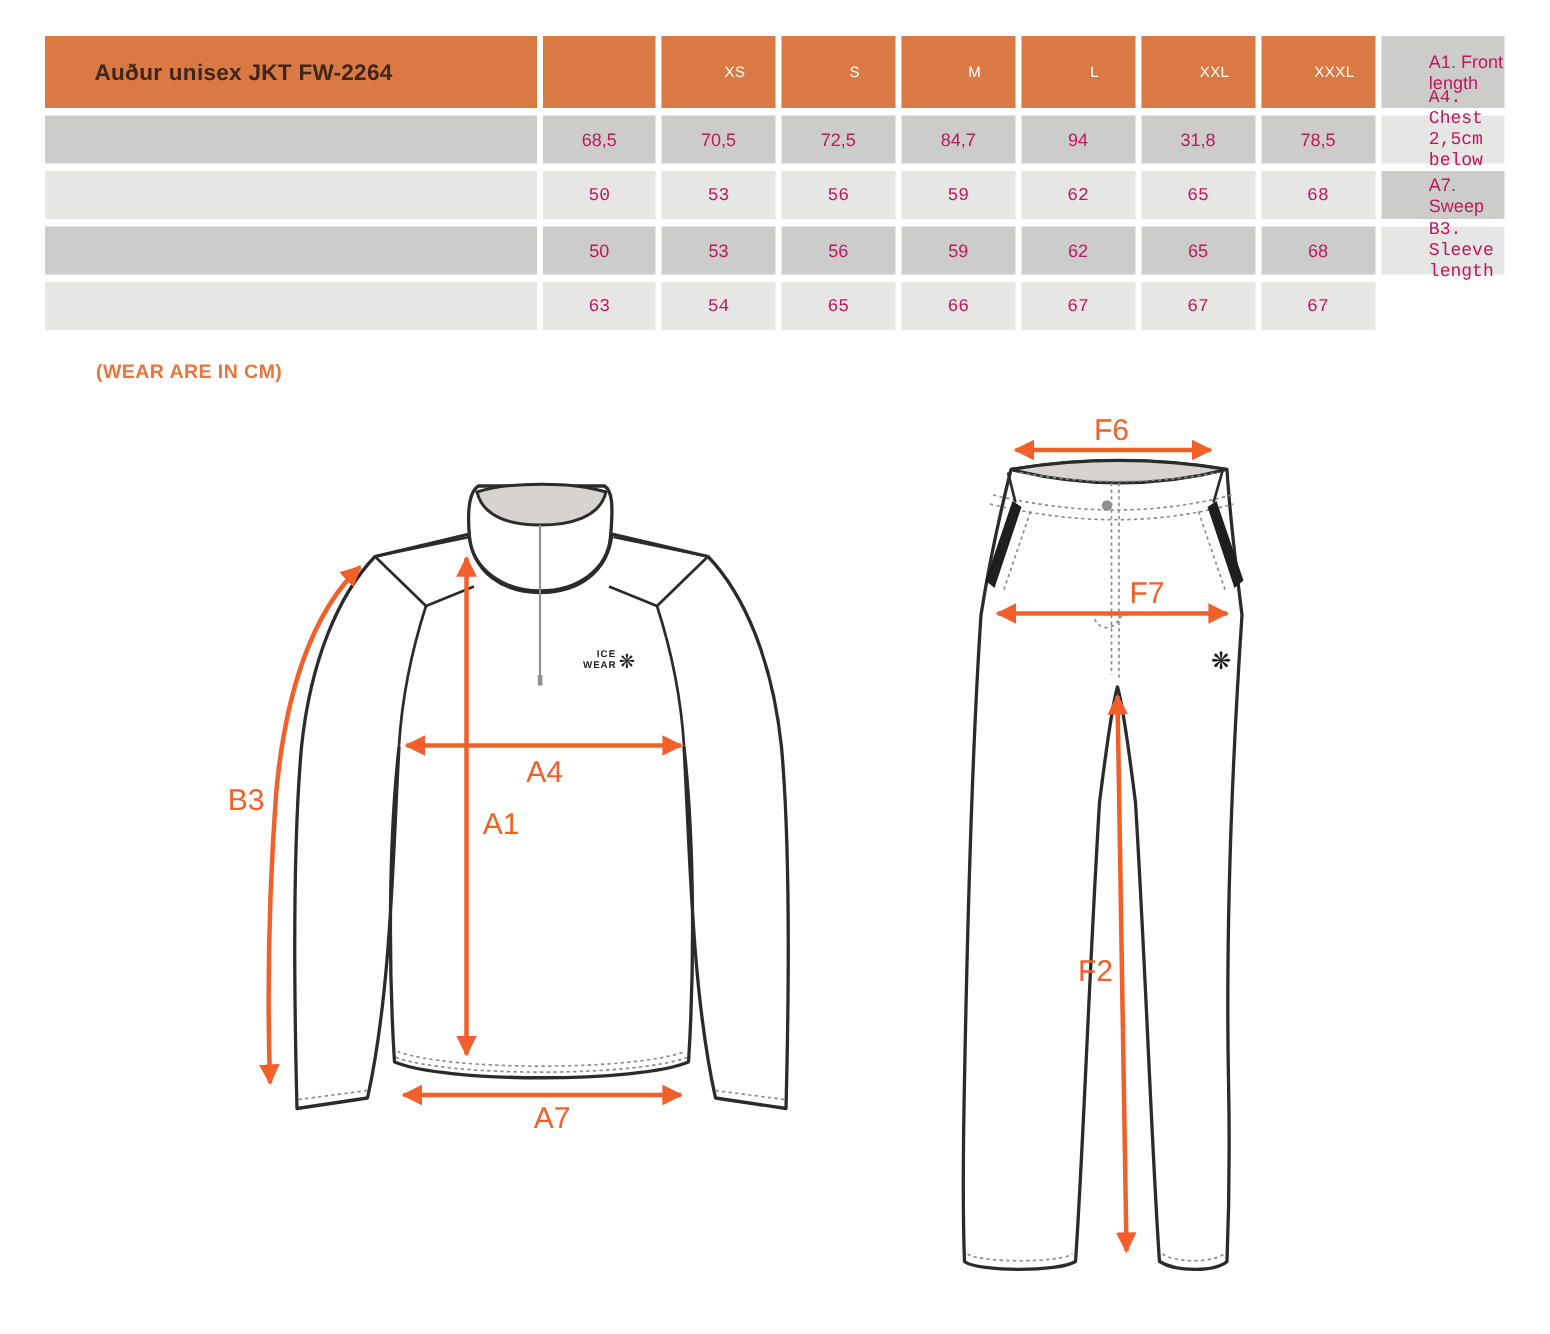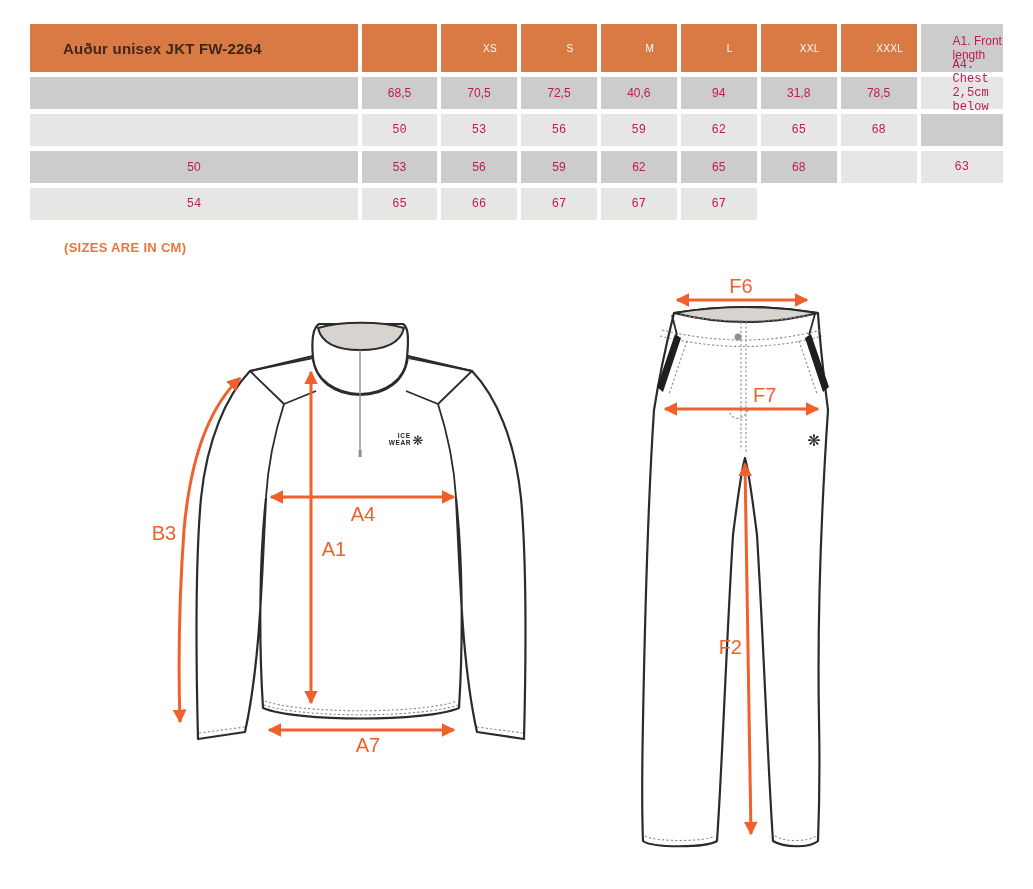--- a/index.html
+++ b/index.html
@@ -54,55 +54,57 @@
     <div class="cell hdr size">M</div>
     <div class="cell hdr size">L</div>
     <div class="cell hdr size">XXL</div>
     <div class="cell hdr size">XXXL</div>
 
     <div class="cell row-a name">A1. Front length</div>
     <div class="cell row-a"></div>
     <div class="cell row-a">68,5</div>
     <div class="cell row-a">70,5</div>
     <div class="cell row-a">72,5</div>
-    <div class="cell row-a">40,6</div>
+    <div class="cell row-a">84,7</div>
     <div class="cell row-a">94</div>
     <div class="cell row-a">31,8</div>
     <div class="cell row-a">78,5</div>
 
     <div class="cell row-b name">A4. Chest 2,5cm below armhole</div>
     <div class="cell row-b"></div>
     <div class="cell row-b">50</div>
     <div class="cell row-b">53</div>
     <div class="cell row-b">56</div>
     <div class="cell row-b">59</div>
     <div class="cell row-b">62</div>
     <div class="cell row-b">65</div>
     <div class="cell row-b">68</div>
 
+    <div class="cell row-a name">A7. Sweep</div>
     <div class="cell row-a"></div>
     <div class="cell row-a">50</div>
     <div class="cell row-a">53</div>
     <div class="cell row-a">56</div>
     <div class="cell row-a">59</div>
     <div class="cell row-a">62</div>
     <div class="cell row-a">65</div>
     <div class="cell row-a">68</div>
 
+    <div class="cell row-b name">B3. Sleeve length</div>
     <div class="cell row-b"></div>
     <div class="cell row-b">63</div>
     <div class="cell row-b">54</div>
     <div class="cell row-b">65</div>
     <div class="cell row-b">66</div>
     <div class="cell row-b">67</div>
     <div class="cell row-b">67</div>
     <div class="cell row-b">67</div>
   </div>
 
-  <div class="note">(SIZES ARE IN CM)</div>
+  <div class="note">(WEAR ARE IN CM)</div>
 
   <svg class="jacket-svg" viewBox="128 298 464 462">
     <defs>
       <marker id="ahj" viewBox="0 0 10 10" refX="9" refY="5" markerWidth="4.6" markerHeight="4.6" orient="auto-start-reverse">
           <path d="M0,0 L10,5 L0,10 Z" fill="#f1602b"></path>
         </marker>
     </defs>
 
     <path class="outline" d="
       M 250,371

